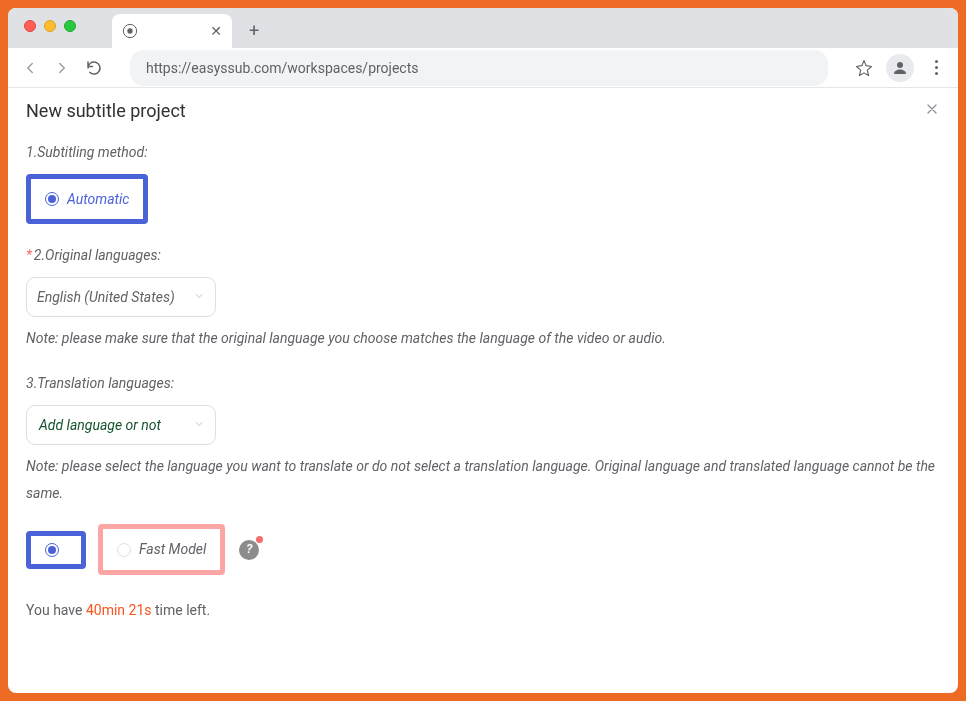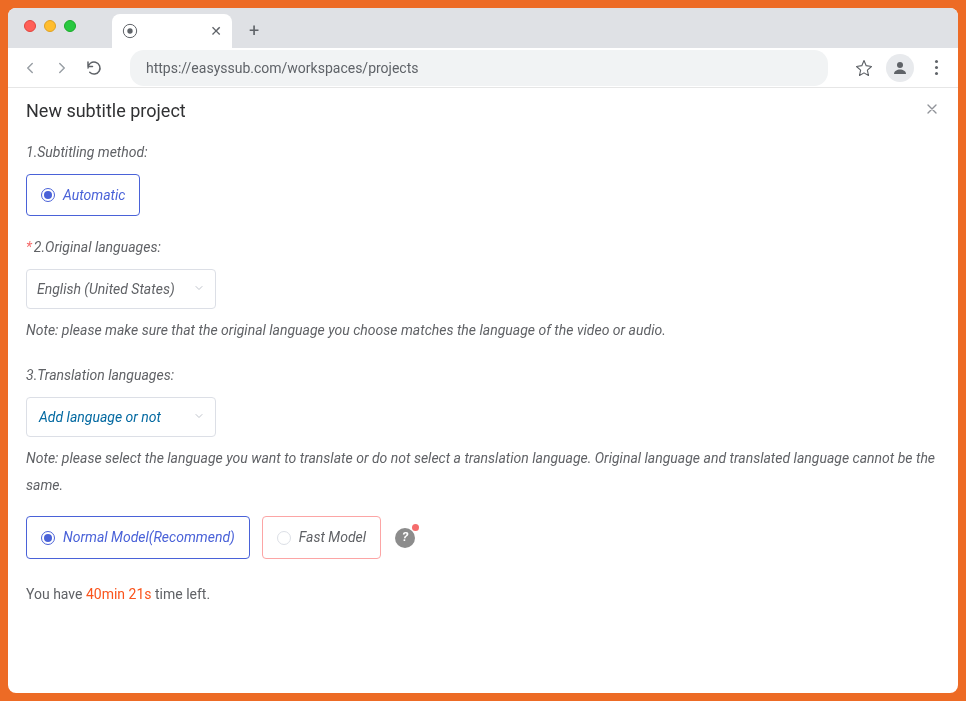--- a/index.html
+++ b/index.html
@@ -142,21 +142,21 @@
     color:#606266;
     line-height:1.9;
   }
   .section { margin-bottom:18px;font-style:italic; }
   .label-row { margin-bottom:8px; }
   .required { color:#f56c6c; margin-right:2px;}
   .radio-btn {
     display:inline-flex;
     align-items:center;
     padding:7px 14px;
-    border:1px solid #fca5a5;
+    border:5px solid #fca5a5;
     border-radius:4px;
     cursor:pointer;
     background:#fff;
     margin-right:12px;
     font-size:14px;
     color:#606266;
   }
   .radio-btn.selected {
     border-color:#4a62d8;
     color:#4a62d8;
@@ -171,29 +171,29 @@
     border-color:#4a62d8;
   }
   .radio-btn.selected .radio-dot::after{
     content:"";width:8px;height:8px;border-radius:50%;background:#4a62d8;
   }
   .select-box {
     display:inline-flex;
     align-items:center;
     padding:6px 10px;
     border:1px solid #dcdfe6;
-    border-radius:4px;
+    border-radius:9px;
     min-width:190px;
     cursor:pointer;
     font-size:14px;
     color:#606266;
     background:#fff;
     justify-content:space-between;
   }
-  .select-box.placeholder { color:#0369a1;padding-left:12px;}
+  .select-box.placeholder { color:#14532d;padding-left:12px;}
   .chev {
     color:#c0c4cc;
     margin-left:10px;
   }
   .note { margin-top:8px;color:#606266;}
   .speech-row{display:flex;align-items:center;}
   .help-wrap{position:relative; margin-left:2px;}
   .help-badge{
     width:20px;height:20px;border-radius:50%;
     background:#8c8c8c;
@@ -336,21 +336,20 @@
               </svg>
           </span>
         </div>
         <div class="note">Note: please select the language you want to translate or do not select a translation language. Original language and translated language cannot be the same.</div>
       </div>
 
       <div class="section">
         <div class="speech-row">
           <div class="radio-btn selected">
             <span class="radio-dot"></span>
-            <span>Normal Model(Recommend)</span>
           </div>
           <div class="radio-btn">
             <span class="radio-dot"></span>
             <span>Fast Model</span>
           </div>
           <div class="help-wrap">
             <div class="help-badge">?</div>
             <div class="help-dot"></div>
           </div>
         </div>

